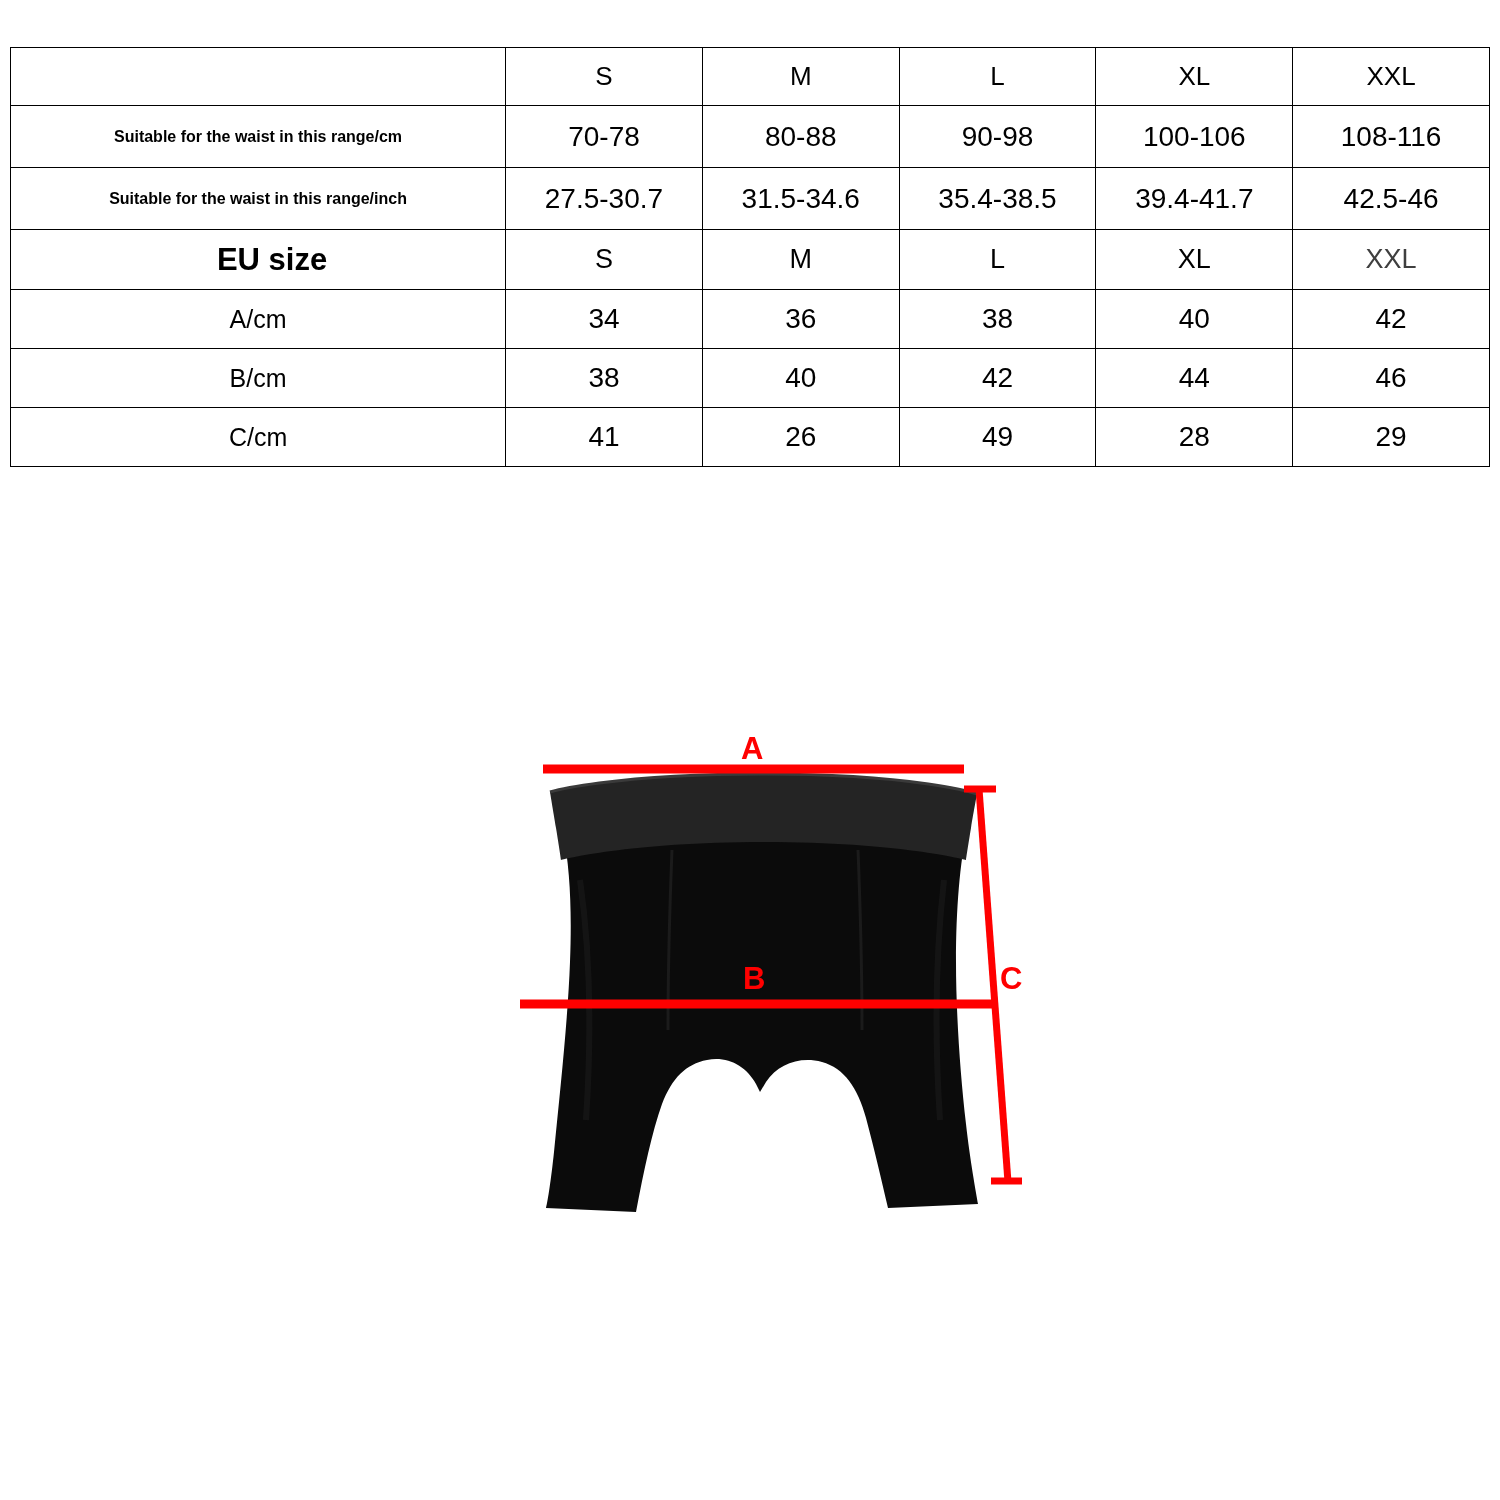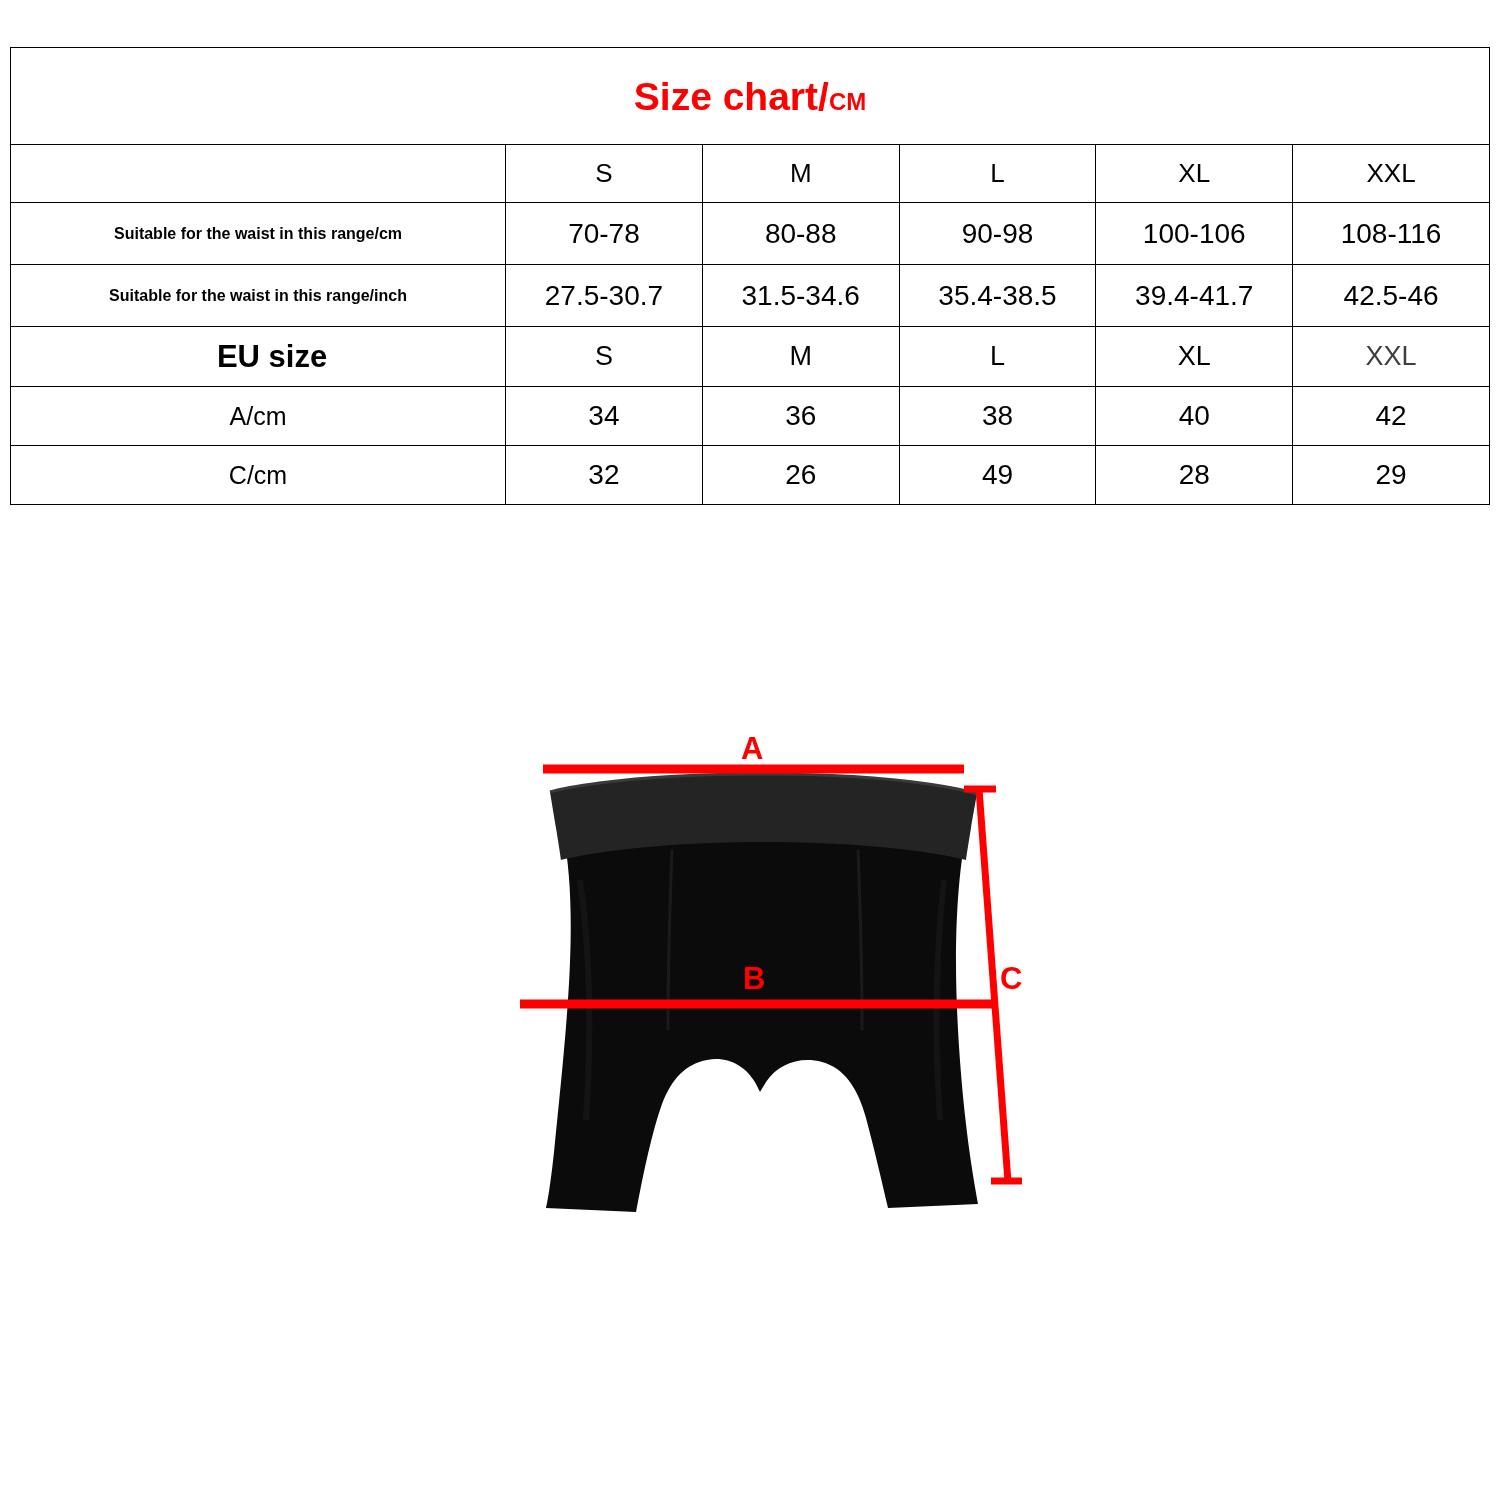--- a/index.html
+++ b/index.html
@@ -96,25 +96,20 @@
   <table class="size-chart">
     <colgroup>
       <col class="col-label">
       <col class="col-size">
       <col class="col-size">
       <col class="col-size">
       <col class="col-size">
       <col class="col-size">
     </colgroup>
     <tbody>
-      <tr>
-        <td class="title-cell" colspan="6">
-          <span class="title-text"><span>Size chart/</span><span class="cm">CM</span></span>
-        </td>
-      </tr>
 
       <tr class="row-head">
         <td></td>
         <td>S</td>
         <td>M</td>
         <td>L</td>
         <td>XL</td>
         <td>XXL</td>
       </tr>
 
@@ -147,24 +142,32 @@
 
       <tr class="row-meas">
         <td class="label">A/cm</td>
         <td>34</td>
         <td>36</td>
         <td>38</td>
         <td>40</td>
         <td>42</td>
       </tr>
 
+      <tr class="row-meas">
+        <td class="label">B/cm</td>
+        <td>38</td>
+        <td>40</td>
+        <td>42</td>
+        <td>44</td>
+        <td>46</td>
+      </tr>
 
       <tr class="row-meas">
         <td class="label">C/cm</td>
-        <td>32</td>
+        <td>41</td>
         <td>26</td>
         <td>49</td>
         <td>28</td>
         <td>29</td>
       </tr>
     </tbody>
   </table>
 </div>
 
 <div class="illus">

